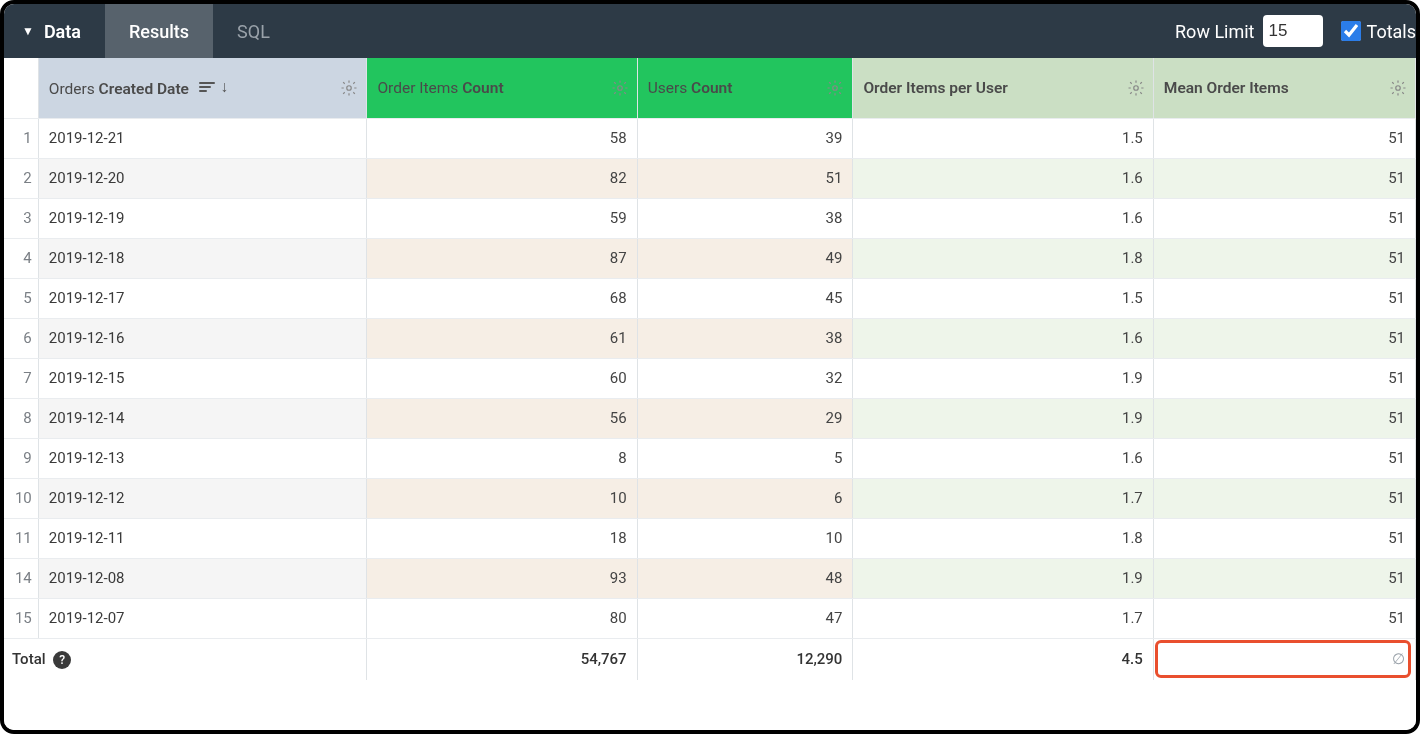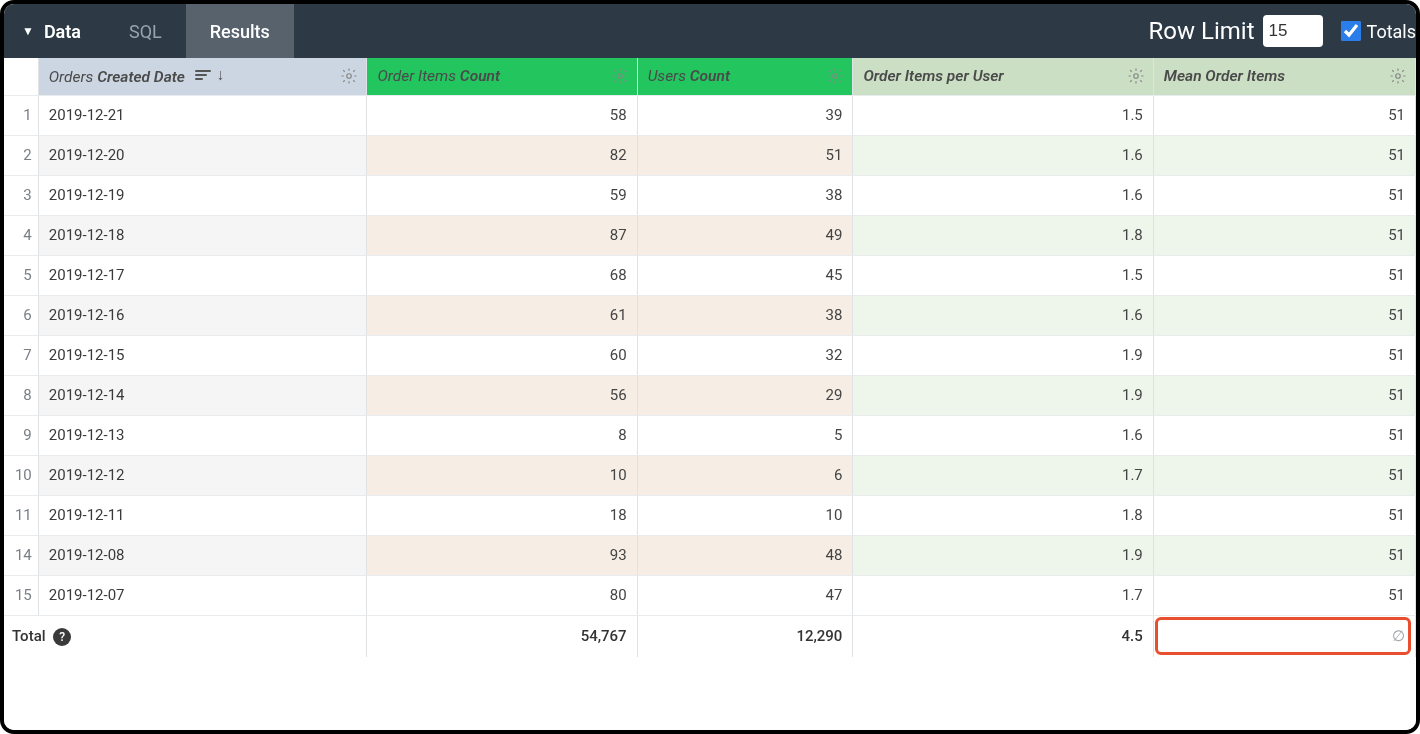--- a/index.html
+++ b/index.html
@@ -58,21 +58,21 @@
     border: none;
     padding: 8px 16px;
     border-radius: 6px;
     font-size: 18px;
     font-weight: 500;
     margin-right: 18px;
     cursor: pointer;
   }
   .rowlimit-label {
     color: #fff;
-    font-size: 24px;
+    font-size: 18px;
     margin-right: 8px;
   }
   .rowlimit-input {
     width: 60px;
     height: 32px;
     border-radius: 4px;
     border: none;
     padding: 0 6px;
     font-size: 17px;
     color: #333;
@@ -103,27 +103,26 @@
     border-right: 1px solid #dfe3e6;
     border-bottom: 1px solid #e9ecef;
     padding: 0 10px;
     height: 40px;
     vertical-align: middle;
     white-space: nowrap;
     overflow: hidden;
     text-overflow: ellipsis;
   }
   th {
-    height: 37px;
+    height: 60px;
     font-weight: 400;
     text-align: left;
     font-size: 15.5px;
     color: #4a4a4a;
     position: relative;
-    font-style: italic;
   }
   th .strong { font-weight: 600; }
   col.rownum { width: 34px; }
   col.date   { width: 326px; }
   col.count1 { width: 268px; }
   col.count2 { width: 214px; }
   col.peruser{ width: 298px; }
   col.mean   { width: 260px; }
 
   th.rownum, td.rownum {
@@ -205,25 +204,25 @@
 </head>
 <body>
 
 <div class="app">
 
   <div class="topbar">
     <div class="tab data">
       <span class="caret">▼</span>
       <span>Data</span>
     </div>
+    <div class="tab results">
+      <span>Results</span>
+    </div>
     <div class="tab sql">
       <span>SQL</span>
-    </div>
-    <div class="tab results">
-      <span>Results</span>
     </div>
     <div class="spacer"></div>
     <span class="rowlimit-label">Row Limit</span>
     <input class="rowlimit-input" value="15" style="">
     <input type="checkbox" class="totals-check" checked="" style="">
     <span class="totals-label">Totals</span>
   </div>
 
   <div class="table-wrap">
     <table>

